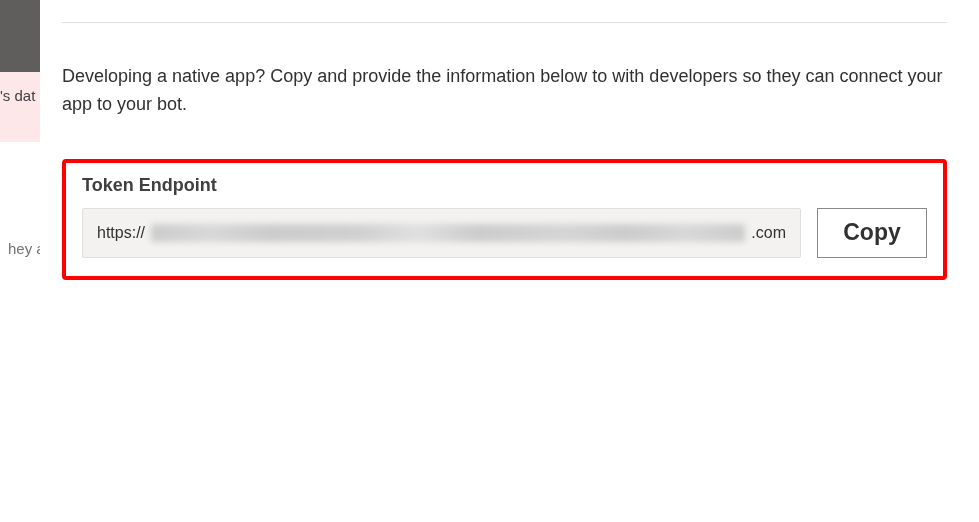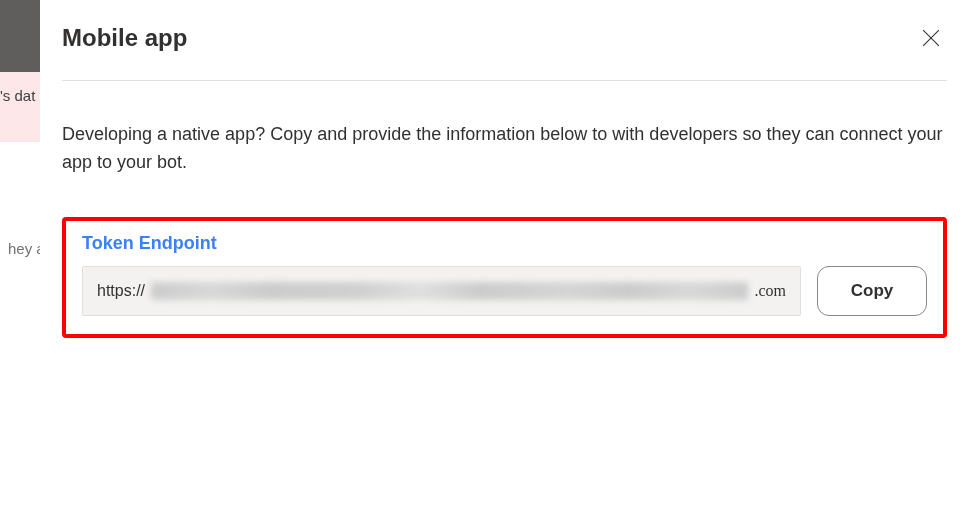--- a/index.html
+++ b/index.html
@@ -125,21 +125,21 @@
       margin-bottom: 40px;
     }
     .token-block {
       border: 4px solid #ff0000;
       border-radius: 4px;
       padding: 12px 16px 18px 16px;
     }
     .token-label {
       font-size: 18px;
       font-weight: 600;
-      color: #3b82f6;
+      color: #404040;
       margin-bottom: 12px;
     }
     .token-row {
       display: flex;
       align-items: stretch;
       gap: 16px;
     }
     .token-input {
       flex: 1;
       height: 50px;
@@ -161,56 +161,46 @@
     .token-blur {
       flex: 1;
       height: 18px;
       margin: 0 6px;
       background: linear-gradient(90deg, #ccc 0%, #d8d8d8 10%, #ccc 20%, #d0d0d0 35%, #e0e0e0 45%, #ccc 55%, #d5d5d5 70%, #ccc 80%, #d8d8d8 90%, #ccc 100%);
       filter: blur(3px);
       border-radius: 3px;
     }
     .token-suffix {
       flex-shrink: 0;
-      font-family: Liberation Serif, serif;
     }
     .copy-btn {
       width: 110px;
       height: 50px;
       border: 1px solid #8a8886;
       background: #fff;
-      border-radius: 12px;
-      font-size: 17px;
+      border-radius: 0;
+      font-size: 23px;
       font-weight: 600;
       color: #323130;
       cursor: pointer;
       font-family: inherit;
     }
   </style>
 </head>
 <body>
 
 <div class="bg-layer">
   <div class="bg-top-bar"></div>
   <div class="bg-pink"></div>
   <div class="bg-text-1">'s dat</div>
   <div class="bg-text-2">hey a</div>
 </div>
 
 <div class="panel">
 
-  <div class="panel-header">
-    <h1 class="panel-title">Mobile app</h1>
-    <button class="close-btn">
-      <svg viewBox="0 0 16 16" fill="none" stroke="currentColor" stroke-width="1">
-        <line x1="1" y1="1" x2="15" y2="15"></line>
-        <line x1="15" y1="1" x2="1" y2="15"></line>
-      </svg>
-    </button>
-  </div>
 
 
   <hr class="divider">
 
   <p class="section-desc">Developing a native app? Copy and provide the information below to with developers so they can connect your app to your bot.</p>
 
   <div class="token-block">
     <div class="token-label">Token Endpoint</div>
     <div class="token-row">
       <div class="token-input">

